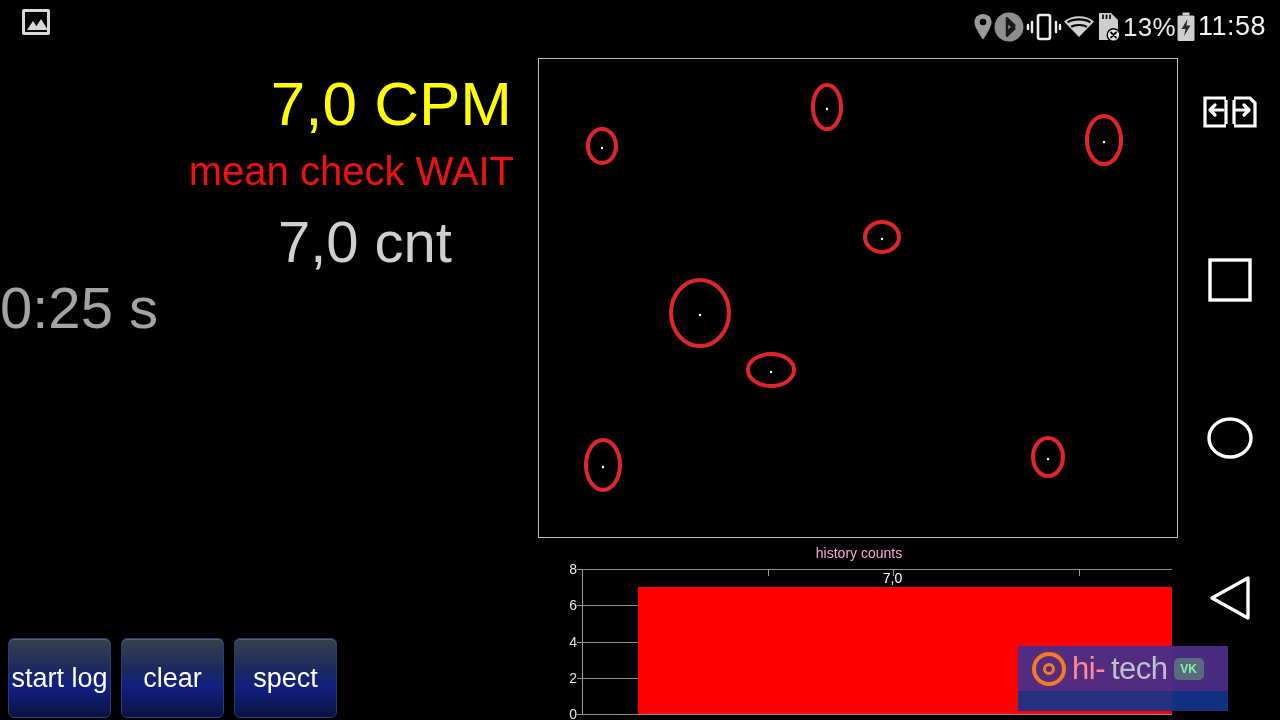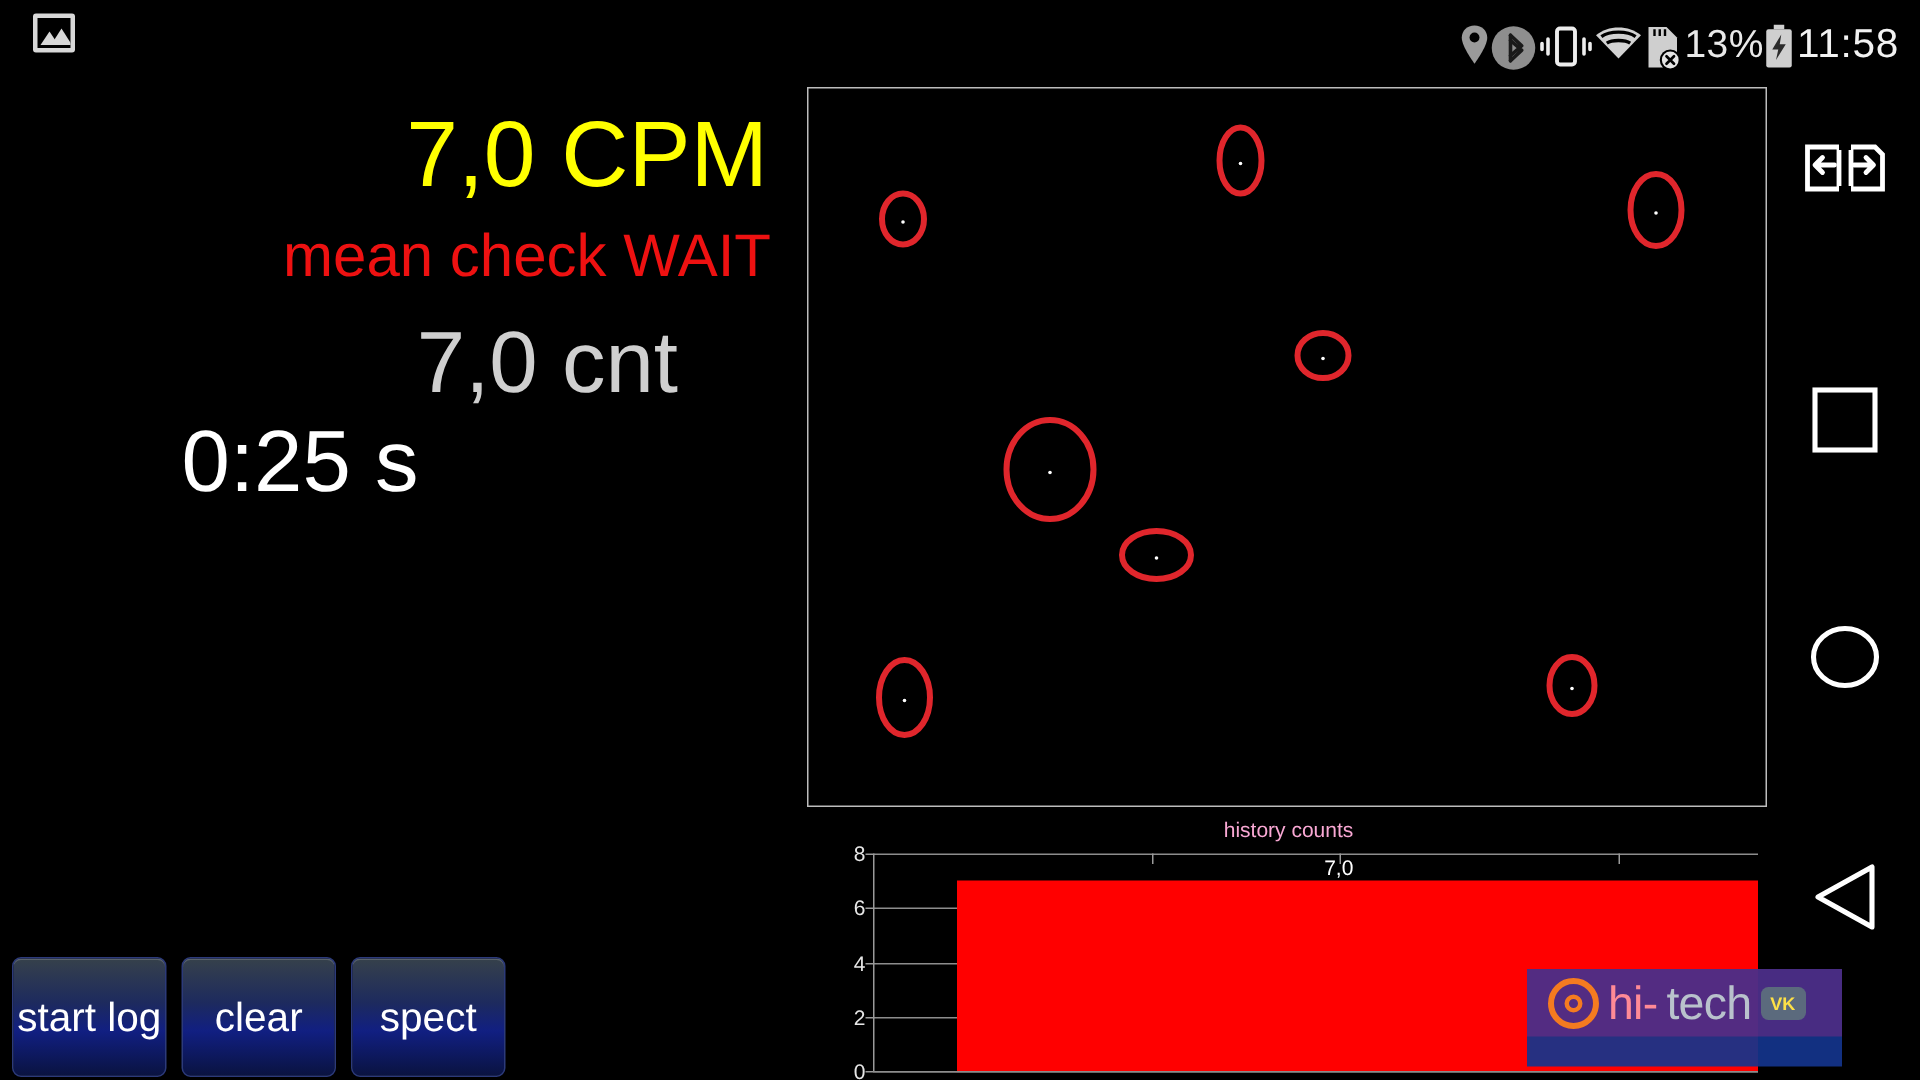--- a/index.html
+++ b/index.html
@@ -14,32 +14,32 @@
   
   .statusbar{position:absolute;left:0;top:0;width:1280px;height:45px;}
   .sb-gallery{position:absolute;left:22px;top:9px;width:28px;height:26px;
      border:3px solid #d8d8d8;box-sizing:border-box;border-radius:2px;overflow:hidden;}
   .sb-gallery .mount{position:absolute;left:2px;bottom:2px;width:18px;height:9px;}
   .sb-gallery .mount:before{content:"";position:absolute;left:0;bottom:0;
      border-left:6px solid transparent;border-right:6px solid transparent;border-bottom:9px solid #d8d8d8;}
   .sb-gallery .mount:after{content:"";position:absolute;left:7px;bottom:0;
      border-left:7px solid transparent;border-right:7px solid transparent;border-bottom:11px solid #d8d8d8;}
 
-  .sb-right{position:absolute;right:14px;top:16px;height:45px;display:flex;}
+  .sb-right{position:absolute;right:14px;top:4px;height:45px;display:flex;align-items:center;}
   .sb-icon{display:block;}
   .sb-txt{font-size:26px;color:#e9e9e9;letter-spacing:.3px;line-height:1;}
   .sb-clock{font-size:27px;color:#f2f2f2;letter-spacing:.5px;line-height:1;margin-left:2px;}
 
   
   .leftpanel{position:absolute;left:0;top:45px;width:530px;height:675px;}
   .big{ text-align:right; padding-right:18px; line-height:1; }
   .cpm{font-size:62px;color:#ffff00;margin-top:28px;letter-spacing:0px;}
   .status{font-size:40px;color:#ee1111;text-align:right;padding-right:16px;margin-top:16px;line-height:1;}
   .cnt{font-size:58px;color:#cfcfcf;text-align:right;padding-right:78px;margin-top:22px;line-height:1;}
-  .secs{font-size:58px;color:#ffffff;text-align:center;padding-right:130px;margin-top:8px;line-height:1;}
+  .secs{font-size:58px;color:#a3a3a3;text-align:left;padding-right:130px;margin-top:8px;line-height:1;}
   .info{padding-left:0px;margin-top:14px;}
   .info div{font-size:25px;line-height:37px;color:#c9c9c9;white-space:pre;}
   .info div.bright{color:#f2f2f2;}
 
   
   .btnrow{position:absolute;left:8px;bottom:2px;display:flex;gap:10px;justify-content:flex-end;}
   .btn{
     width:101px;height:78px;border-radius:6px;
     background:linear-gradient(to bottom,#36414b 0%,#1d2a5e 38%,#111f82 62%,#0a1340 100%);
     border:1px solid #2c3a7a;
@@ -77,21 +77,21 @@
   .watermark{position:absolute;left:1018px;top:646px;width:210px;height:65px;
      background:rgba(20,52,140,.92);overflow:hidden;}
   .wm-inner{position:absolute;left:0;top:0;width:262px;height:45px;
      background:rgba(140,40,130,.45);display:flex;align-items:center;gap:6px;padding-left:14px;box-sizing:border-box;}
   .wm-at{width:34px;height:34px;border:4px solid #f47b20;border-radius:50%;box-sizing:border-box;
      display:flex;align-items:center;justify-content:center;}
   .wm-at i{display:block;width:12px;height:12px;border:3px solid #f47b20;border-radius:50%;box-sizing:border-box;}
   .wm-hi{font-size:31px;color:#ff8a96;letter-spacing:-.5px;}
   .wm-tech{font-size:31px;color:#b9c2cc;letter-spacing:-.5px;}
   .wm-vk{width:30px;height:22px;background:#5b6a7d;border-radius:5px;
-     display:flex;align-items:center;justify-content:center;font-size:12px;color:#fde047;font-weight:bold;}
+     display:flex;align-items:center;justify-content:center;font-size:12px;color:#86efac;font-weight:bold;}
 </style>
 </head>
 <body>
 
 <div class="screen">
 
   <div class="statusbar">
 
     <div class="sb-gallery">
       <div class="mount"></div>

